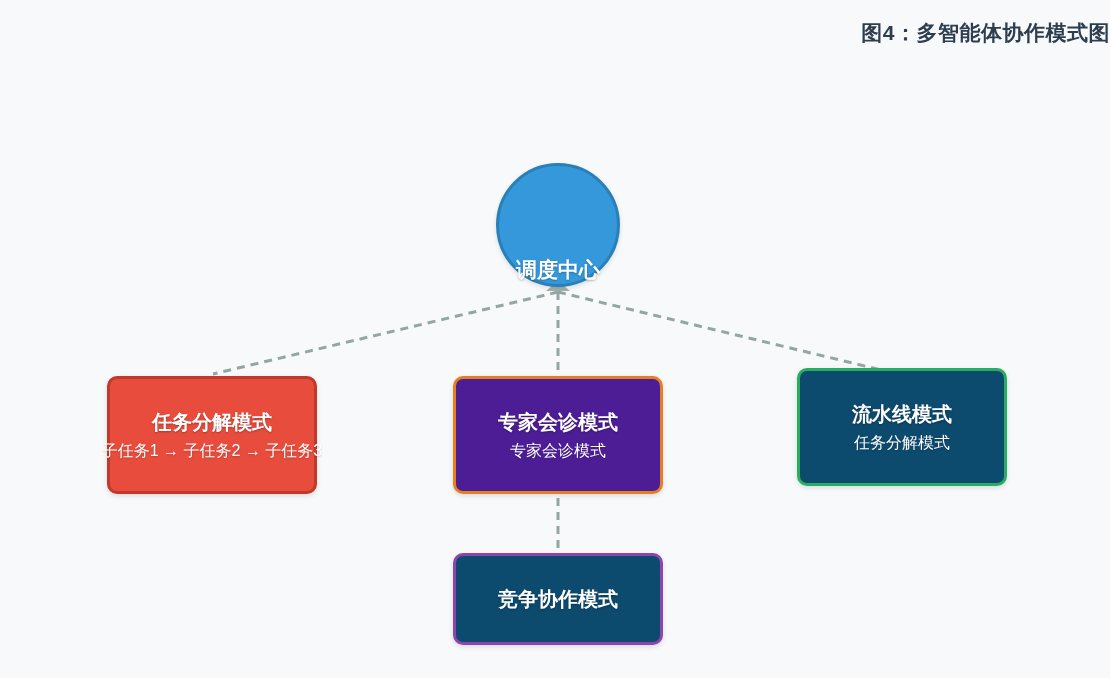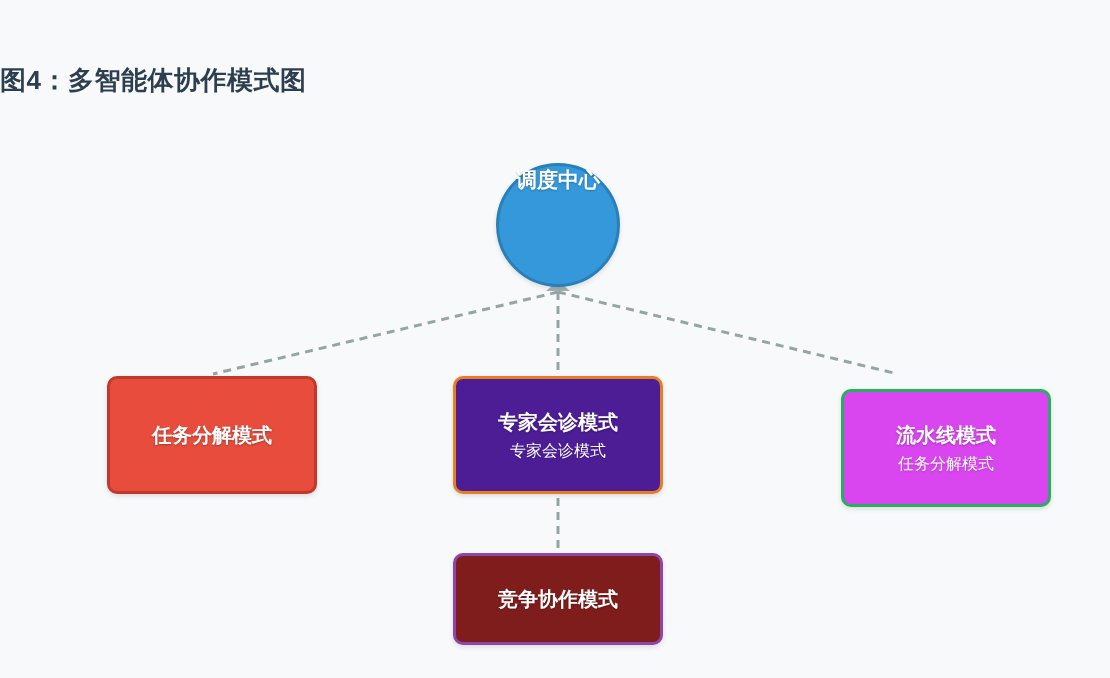--- a/index.html
+++ b/index.html
@@ -12,46 +12,45 @@
     height: 678px;
     background: #f8f9fa;
     overflow: hidden;
   }
 
   .diagram-title {
     position: absolute;
     top: 19px;
     left: 0;
     width: 100%;
-    text-align: left;
-    font-size: 26px;
+    text-align: right;
+    font-size: 21px;
     font-weight: bold;
     color: #2c3e50;
     letter-spacing: 0.5px;
-    margin-top: 44px;
   }
 
   svg.connectors {
     position: absolute;
     inset: 0;
     width: 1110px;
     height: 678px;
   }
 
   .hub {
     position: absolute;
     left: 496px;
     top: 163px;
     width: 124px;
     height: 124px;
     border-radius: 50%;
     background: #3498db;
     border: 3px solid #2980b9;
     display: flex;
-    align-items: flex-start;
+    align-items: flex-end;
     justify-content: center;
     color: #ffffff;
     font-size: 21px;
     font-weight: bold;
     text-shadow: 0 1px 2px rgba(0,0,0,0.25);
     box-shadow: 0 2px 5px rgba(0,0,0,0.12);
   }
 
   .mode-box {
     position: absolute;
@@ -76,22 +75,22 @@
   }
 
   .mode-box .mode-subtitle {
     font-size: 16px;
     white-space: nowrap;
     text-shadow: 0 1px 2px rgba(0,0,0,0.18);
   }
 
   .mode-box.node-red    { left: 107px; top: 376px; background: #e74c3c; border-color: #c0392b; }
   .mode-box.node-orange { left: 453px; top: 376px; background: #4c1d95; border-color: #e67e22; }
-  .mode-box.node-green  { left: 797px; top: 389px; background: #d946ef; border-color: #27ae60; margin-left: 44px; }
-  .mode-box.node-purple { left: 453px; top: 553px; background: #7f1d1d; border-color: #8e44ad; height: 92px; }
+  .mode-box.node-green  { left: 797px; top: 368px; background: #0c4a6e; border-color: #27ae60; }
+  .mode-box.node-purple { left: 453px; top: 553px; background: #0c4a6e; border-color: #8e44ad; height: 92px; }
 </style>
 </head>
 <body>
 
 <div class="stage">
 
   <div class="diagram-title">图4：多智能体协作模式图</div>
 
   <svg class="connectors" viewBox="0 0 1110 678" xmlns="http://www.w3.org/2000/svg" aria-hidden="true">
     <line x1="558" y1="292" x2="213" y2="374" stroke="#95a5a6" stroke-width="3" stroke-dasharray="8 6"></line>
@@ -100,20 +99,21 @@
     <line x1="558" y1="498" x2="558" y2="551" stroke="#95a5a6" stroke-width="3" stroke-dasharray="8 6"></line>
     <polygon points="558,281 546,291 570,291" fill="#a7b1b2"></polygon>
   </svg>
 
   <div class="hub">
     <span>调度中心</span>
   </div>
 
   <div class="mode-box node-red">
     <div class="mode-title">任务分解模式</div>
+    <div class="mode-subtitle">子任务1 → 子任务2 → 子任务3</div>
   </div>
 
   <div class="mode-box node-orange">
     <div class="mode-title">专家会诊模式</div>
     <div class="mode-subtitle">专家会诊模式</div>
   </div>
 
   <div class="mode-box node-green">
     <div class="mode-title">流水线模式</div>
     <div class="mode-subtitle">任务分解模式</div>

